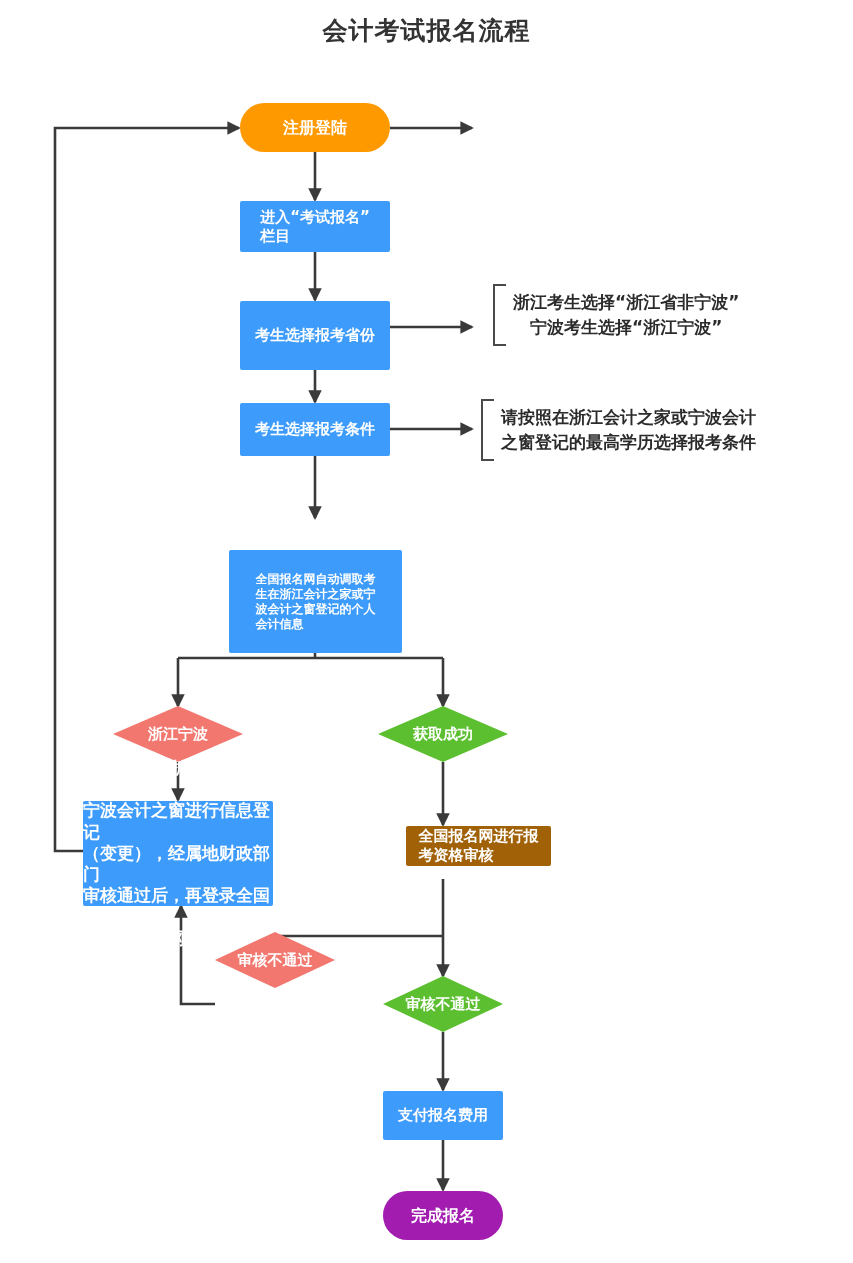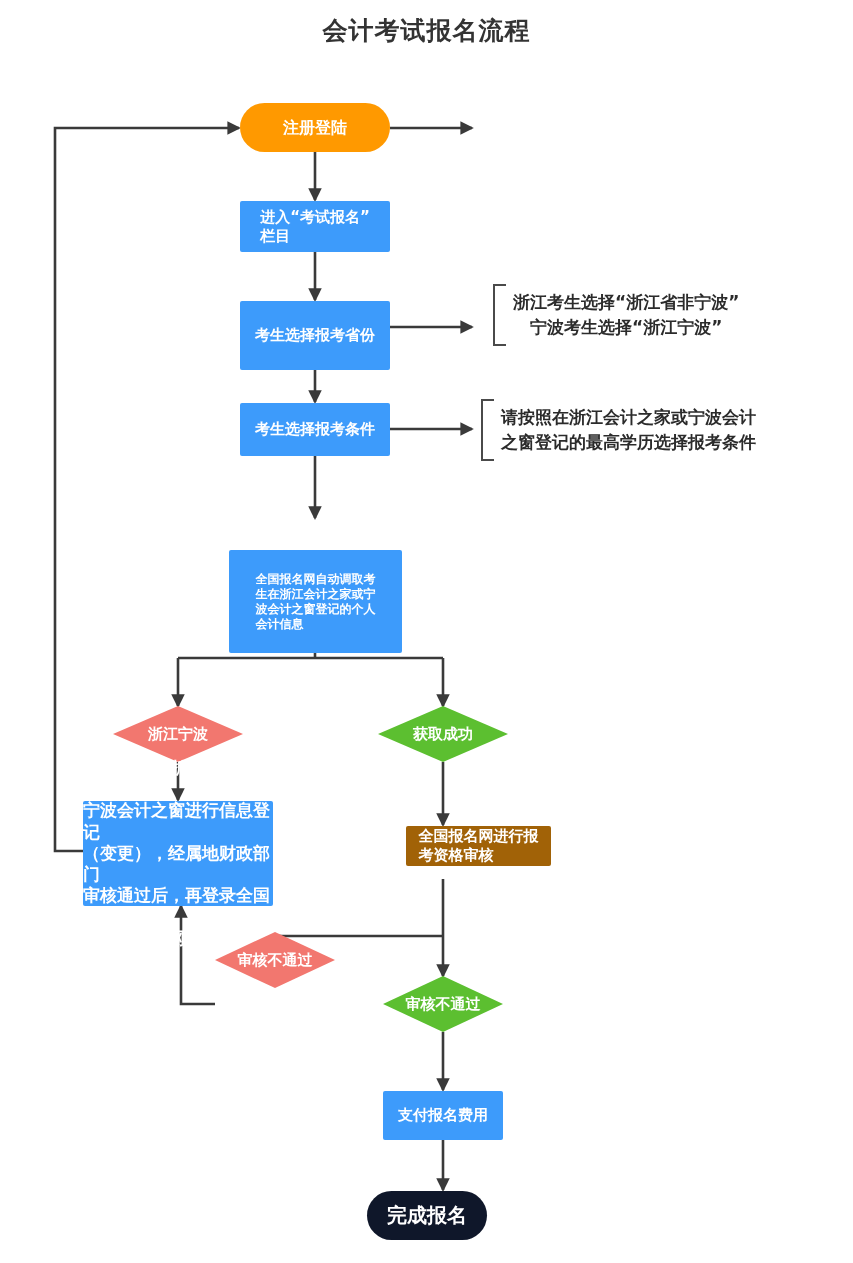--- a/index.html
+++ b/index.html
@@ -210,21 +210,21 @@
     <svg class="diamond-shape" viewBox="0 0 120 56" preserveAspectRatio="none">
       <polygon points="60,0 120,28 60,56 0,28" fill="#5CBF30"></polygon>
     </svg>
     <span class="diamond-label">审核不通过</span>
   </div>
 
   <div class="node rect" style="left:383px; top:1091px; width:120px; height:49px; background:#3D9BFB; font-size:15px;">
     <span>支付报名费用</span>
   </div>
 
-  <div class="node round" style="left:367px; top:1191px; width:120px; height:49px; background:#0f172a; font-size:20px;">
+  <div class="node round" style="left:383px; top:1191px; width:120px; height:49px; background:#a21caf; font-size:16px;">
     <span>完成报名</span>
   </div>
 
 
   <div class="annot" style="left:481px; top:284px; height:62px;padding-left:12px;">
     <div class="bracket"></div>
     <div class="annot-text">浙江考生选择“浙江省非宁波”
 宁波考生选择“浙江宁波”</div>
   </div>
 

